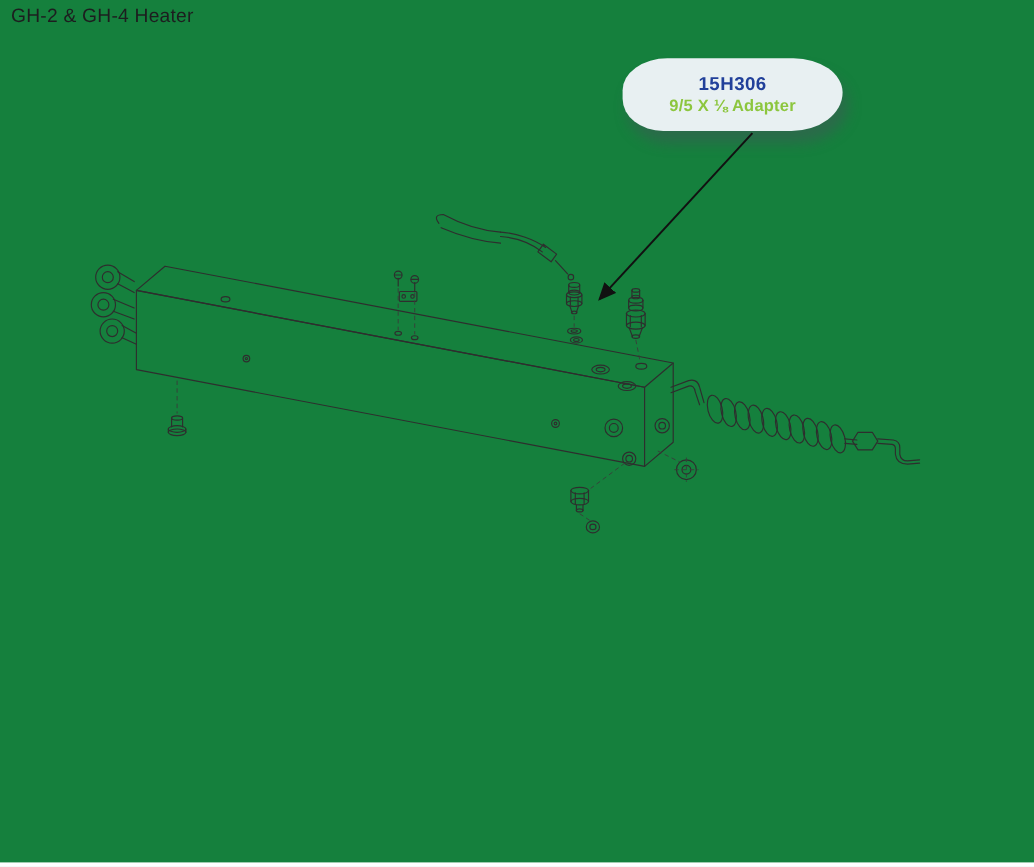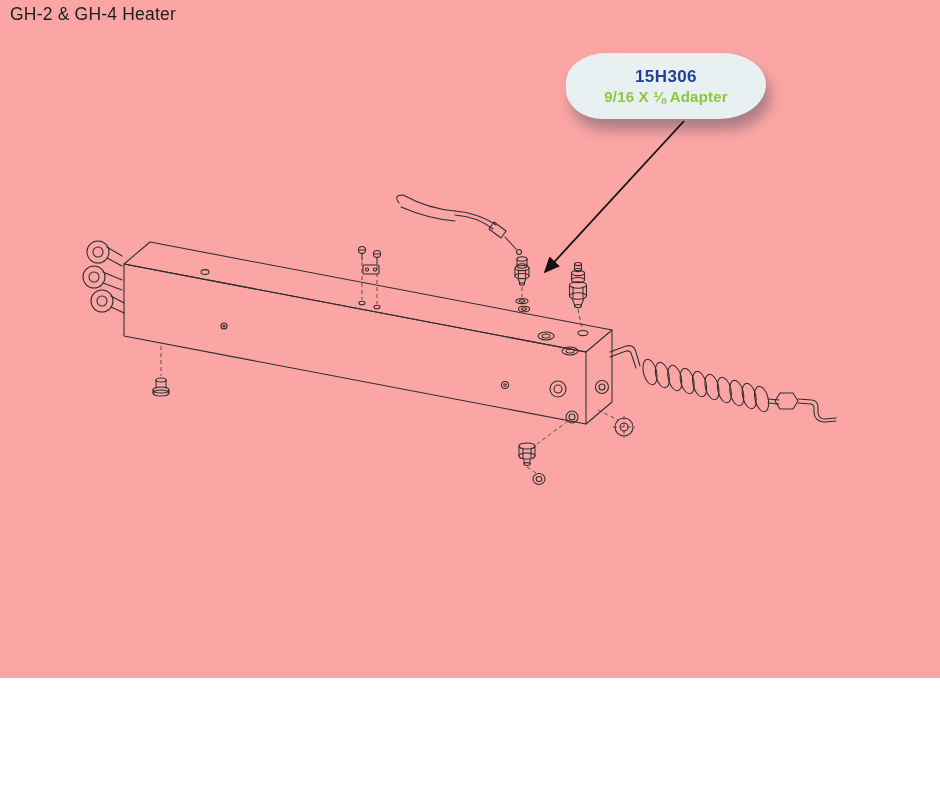--- a/index.html
+++ b/index.html
@@ -3,21 +3,21 @@
 <meta charset="utf-8">
 <style>
   :root{
     --c-number:#21409a;
     --c-name:#8cc63e;
     --c-bubble:#e8f0f2;
   }
   *{margin:0;padding:0;box-sizing:border-box;}
   html,body{width:940px;height:788px;background:#ffffff;overflow:hidden;
     font-family:"Liberation Sans", sans-serif;}
-  .page{position:relative;width:940px;height:678px;background:#fca5a5;}
+  .page{position:relative;width:940px;height:784px;background:#15803d;}
 
   .page-title{
     position:absolute;left:10px;top:4px;
     font-size:17.5px;font-weight:500;color:#1d1d1f;letter-spacing:.2px;
   }
 
   .callout{
     position:absolute;left:566px;top:53px;width:200px;height:66px;
     background:var(--c-bubble);
     border-radius:42px 46px 48px 38px / 30px 32px 36px 30px;
@@ -38,21 +38,21 @@
 </style>
 </head>
 <body>
 
 <div class="page">
 
   <div class="page-title">GH-2 &amp; GH-4 Heater</div>
 
   <div class="callout">
     <div class="part-number">15H306</div>
-    <div class="part-name">9/16 X ⅛ Adapter</div>
+    <div class="part-name">9/5 X ⅛ Adapter</div>
   </div>
 
   <svg class="diagram" viewBox="0 0 940 788">
     <defs>
       <marker id="ah" markerWidth="10" markerHeight="8" refX="8" refY="4" orient="auto">
         <path d="M0,0 L9,4 L0,8 z" fill="#111"></path>
       </marker>
     </defs>
 
     <line x1="684" y1="121" x2="545" y2="272" stroke="#111" stroke-width="1.8" marker-end="url(#ah)"></line>

